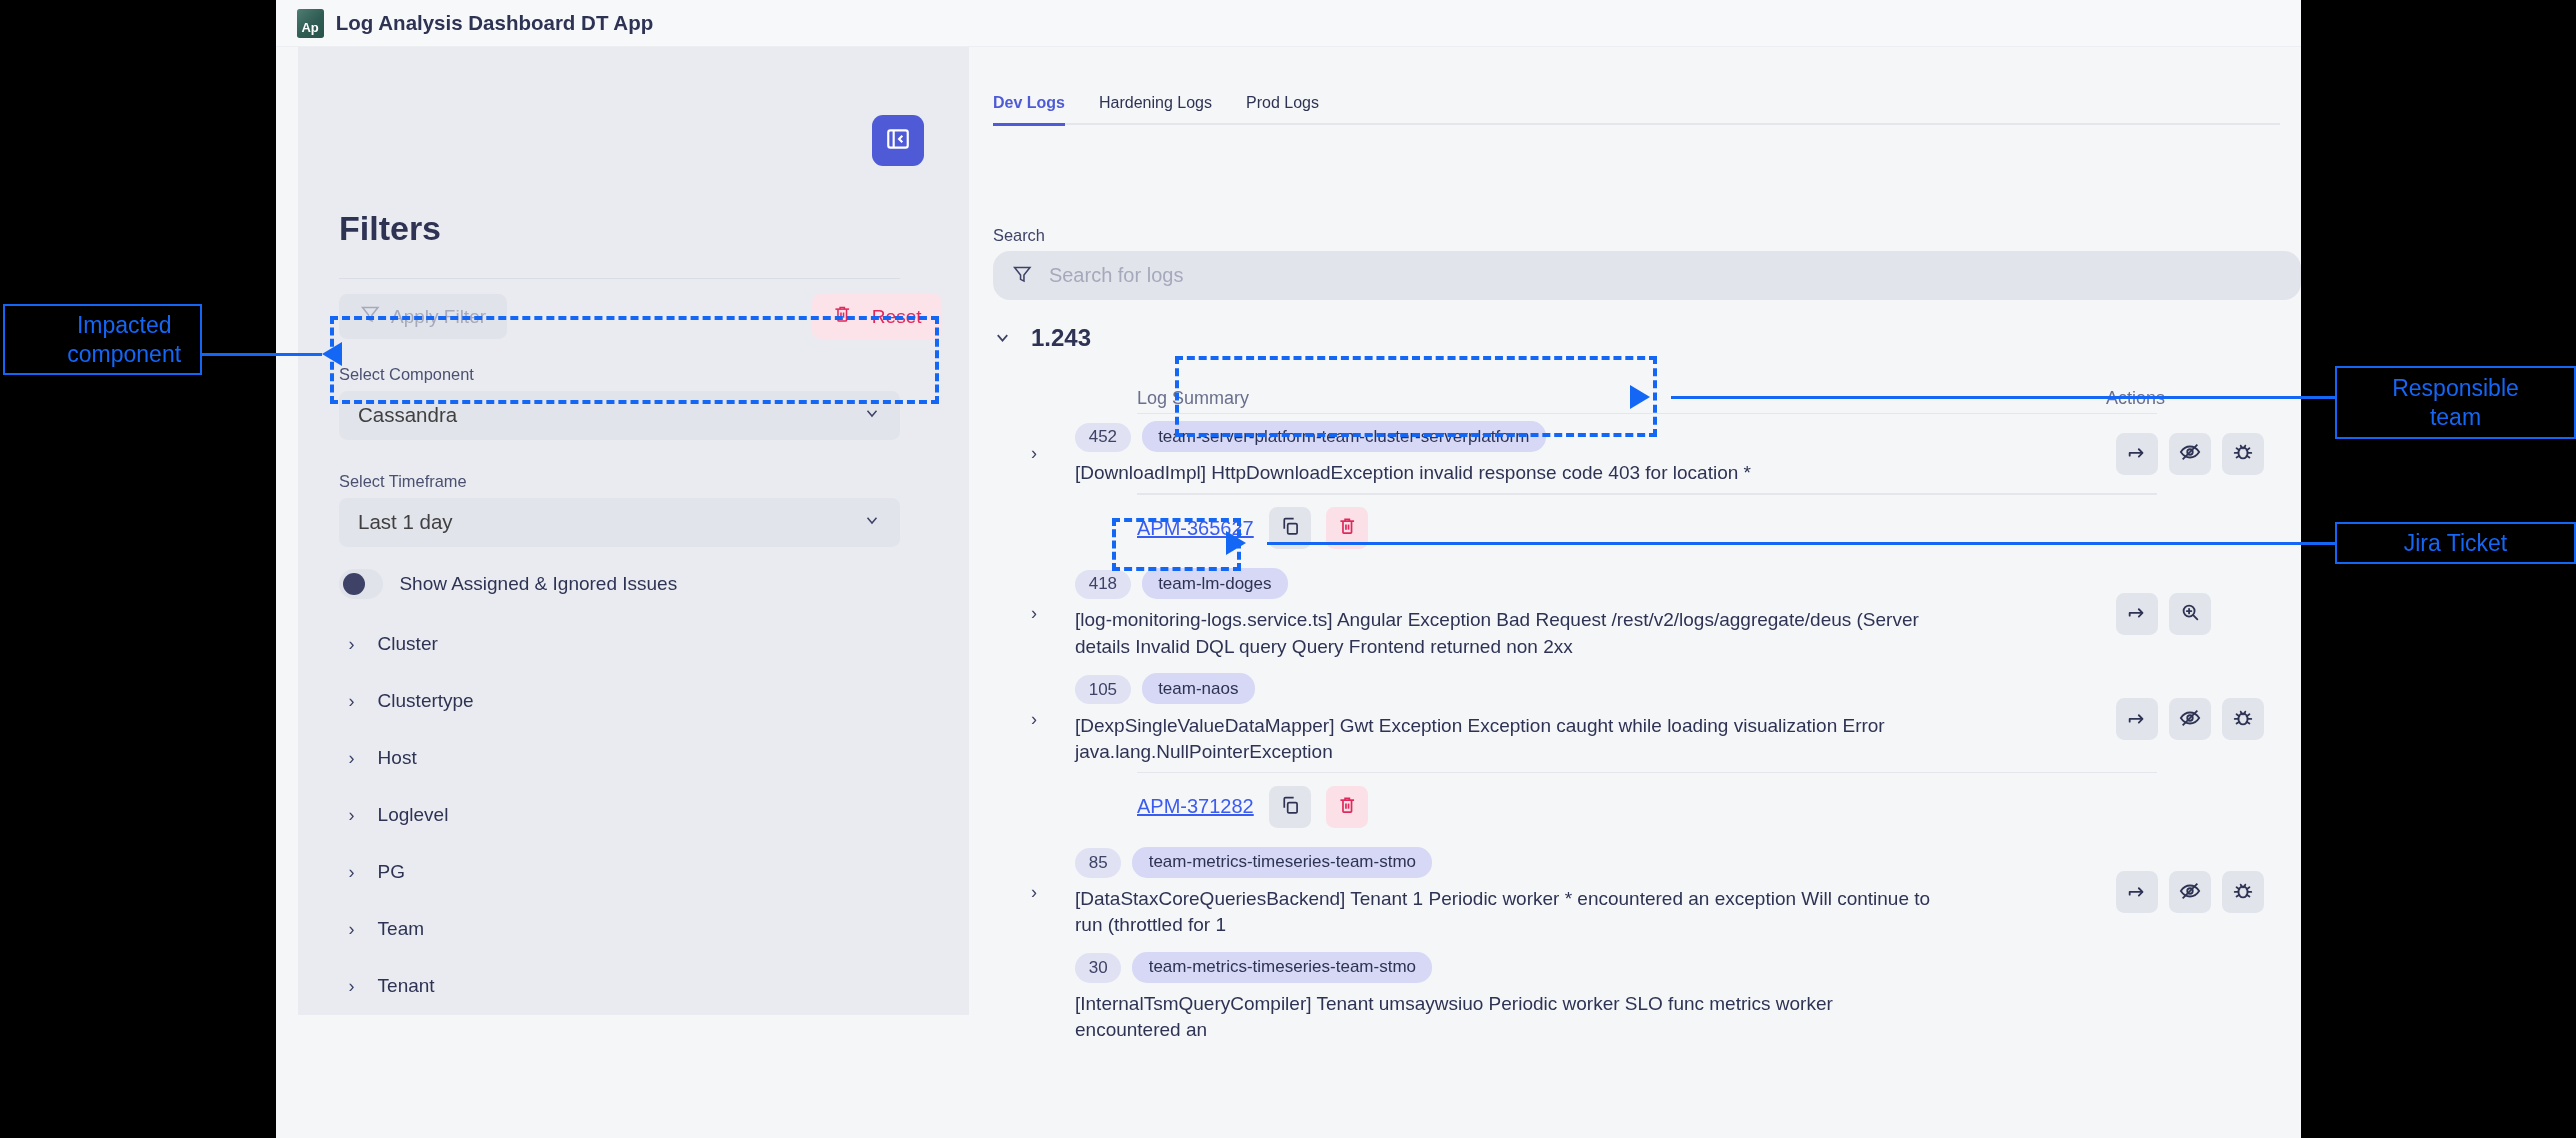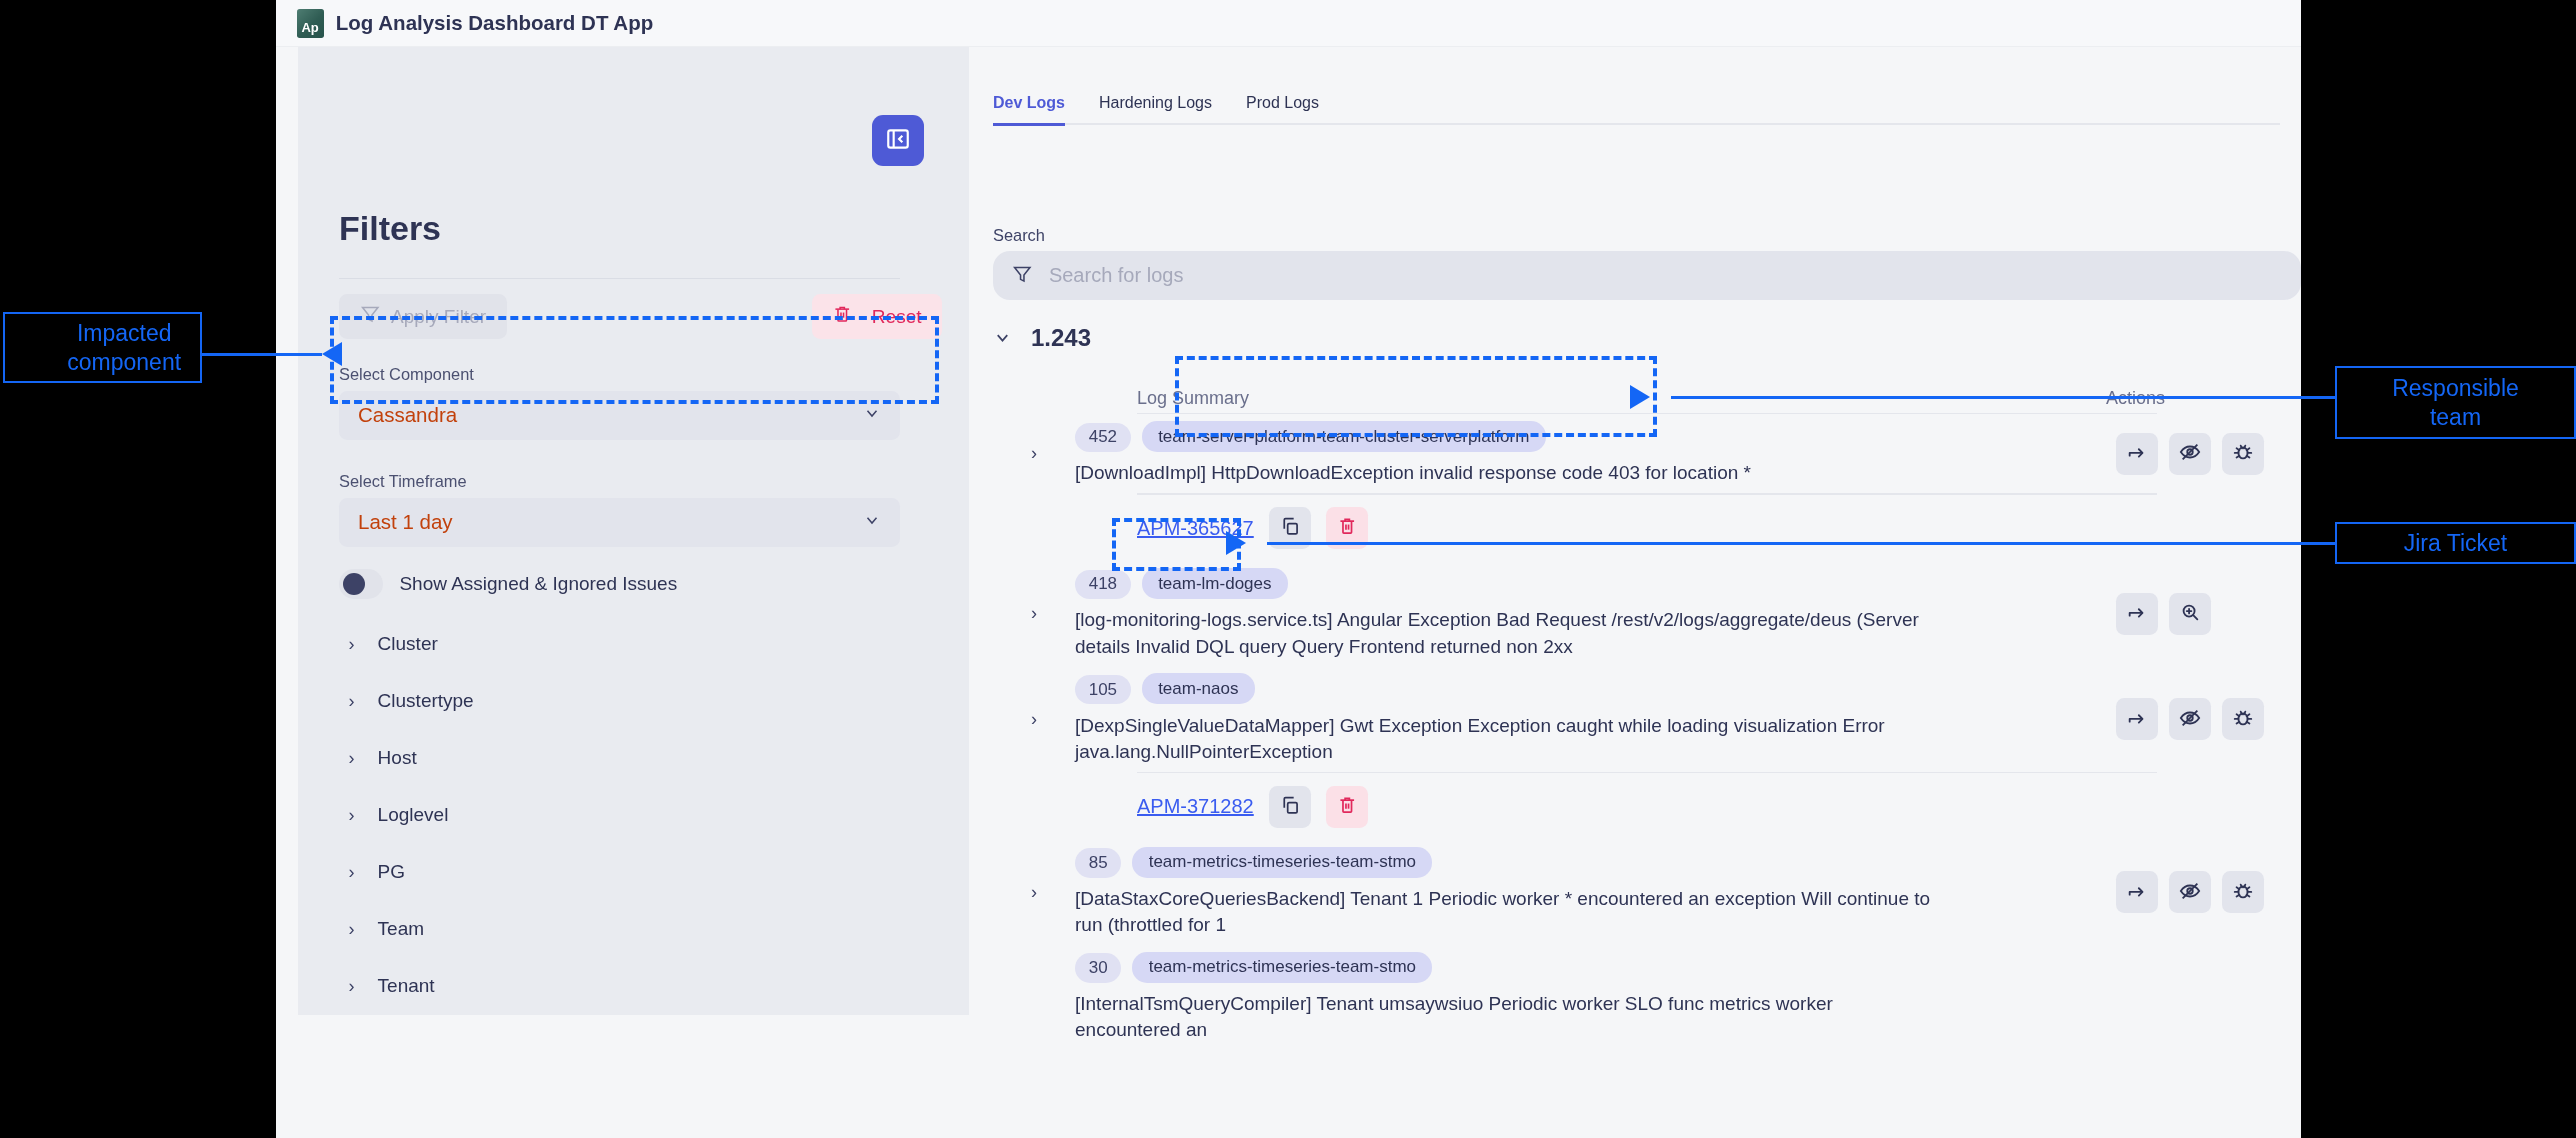--- a/index.html
+++ b/index.html
@@ -73,21 +73,21 @@
     padding: 0 20.5px; border-radius: 8.2px;
     background: #fbe3e9; border: none; cursor: pointer;
     color: #e1285c; font-size: 19px; font-weight: 500;
   }
   .field-label {
     font-size: 16.4px; color: #4b5070; font-weight: 500;
   }
   .select-box {
     height: 49px; border-radius: 8.2px; background: #e2e4ec;
     display: flex; align-items: center; justify-content: space-between;
-    padding: 0 19px; color: #c2410c; font-size: 20.5px; cursor: pointer;
+    padding: 0 19px; color: #404040; font-size: 20.5px; cursor: pointer;
     border: none; width: 100%;
   }
   .sel-component-wrap { position: absolute; left: 41px; top: 318px; width: 561px; }
   .sel-timeframe-wrap { position: absolute; left: 41px; top: 425px; width: 561px; }
   .sel-component-wrap .field-label,
   .sel-timeframe-wrap .field-label { display:block; margin-bottom: 6.8px; }
 
   .toggle-row {
     position: absolute; left: 41px; top: 522px;
     display: flex; align-items: center; gap: 16.4px;
@@ -568,21 +568,21 @@
             </div>
             <div class="log-text">[InternalTsmQueryCompiler] Tenant umsaywsiuo Periodic worker SLO func metrics worker encountered an</div>
           </div>
           <div class="row-actions"></div>
         </div>
 
       </div>
     </div>
   </div>
 
-  <div class="ann-box" style="left:2.7px; top:312px; width:199px; height:71px;padding-left:44px;">
+  <div class="ann-box" style="left:2.7px; top:304px; width:199px; height:71px;padding-left:44px;">
     <span style="white-space:pre-line;">Impacted
 component</span>
   </div>
   <div class="ann-line" style="left:201px; top:353px; width:121px;"></div>
   <div class="ann-arrow arrow-left" style="left:322px; top:342px;"></div>
   <div class="dash-box" style="left:330px; top:316px; width:609px; height:88px;"></div>
 
   <div class="ann-box" style="left:2335px; top:366px; width:241px; height:73px;">
     <span style="white-space:pre-line;">Responsible
 team</span>

